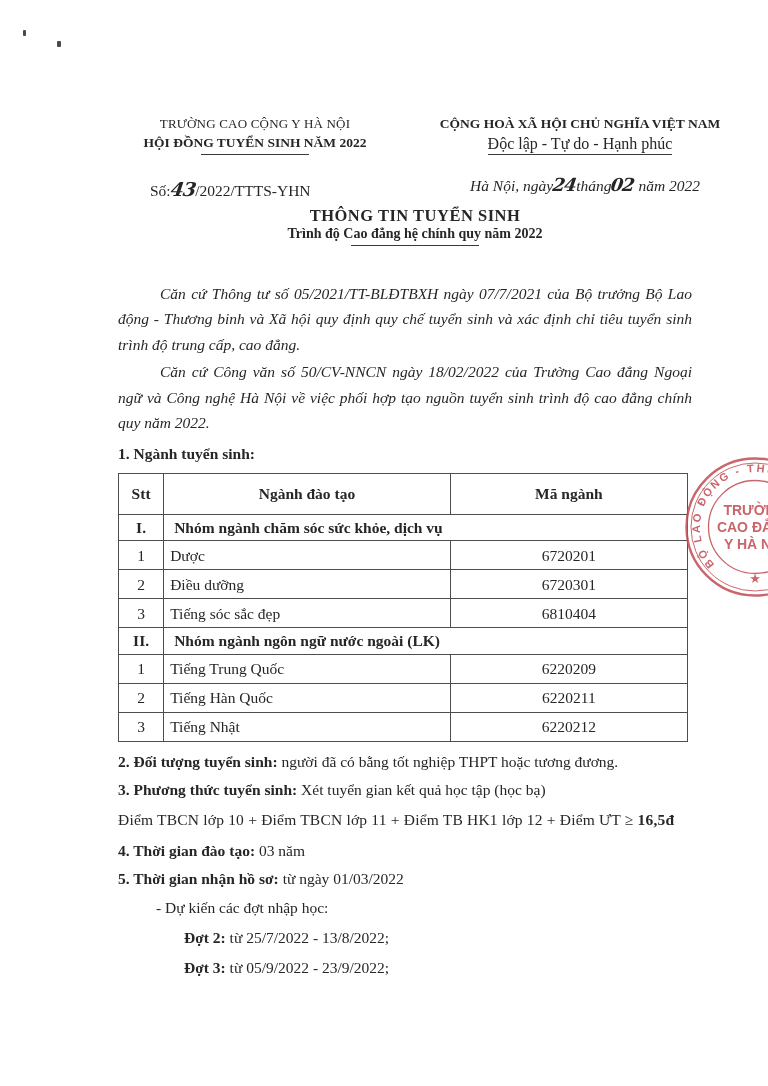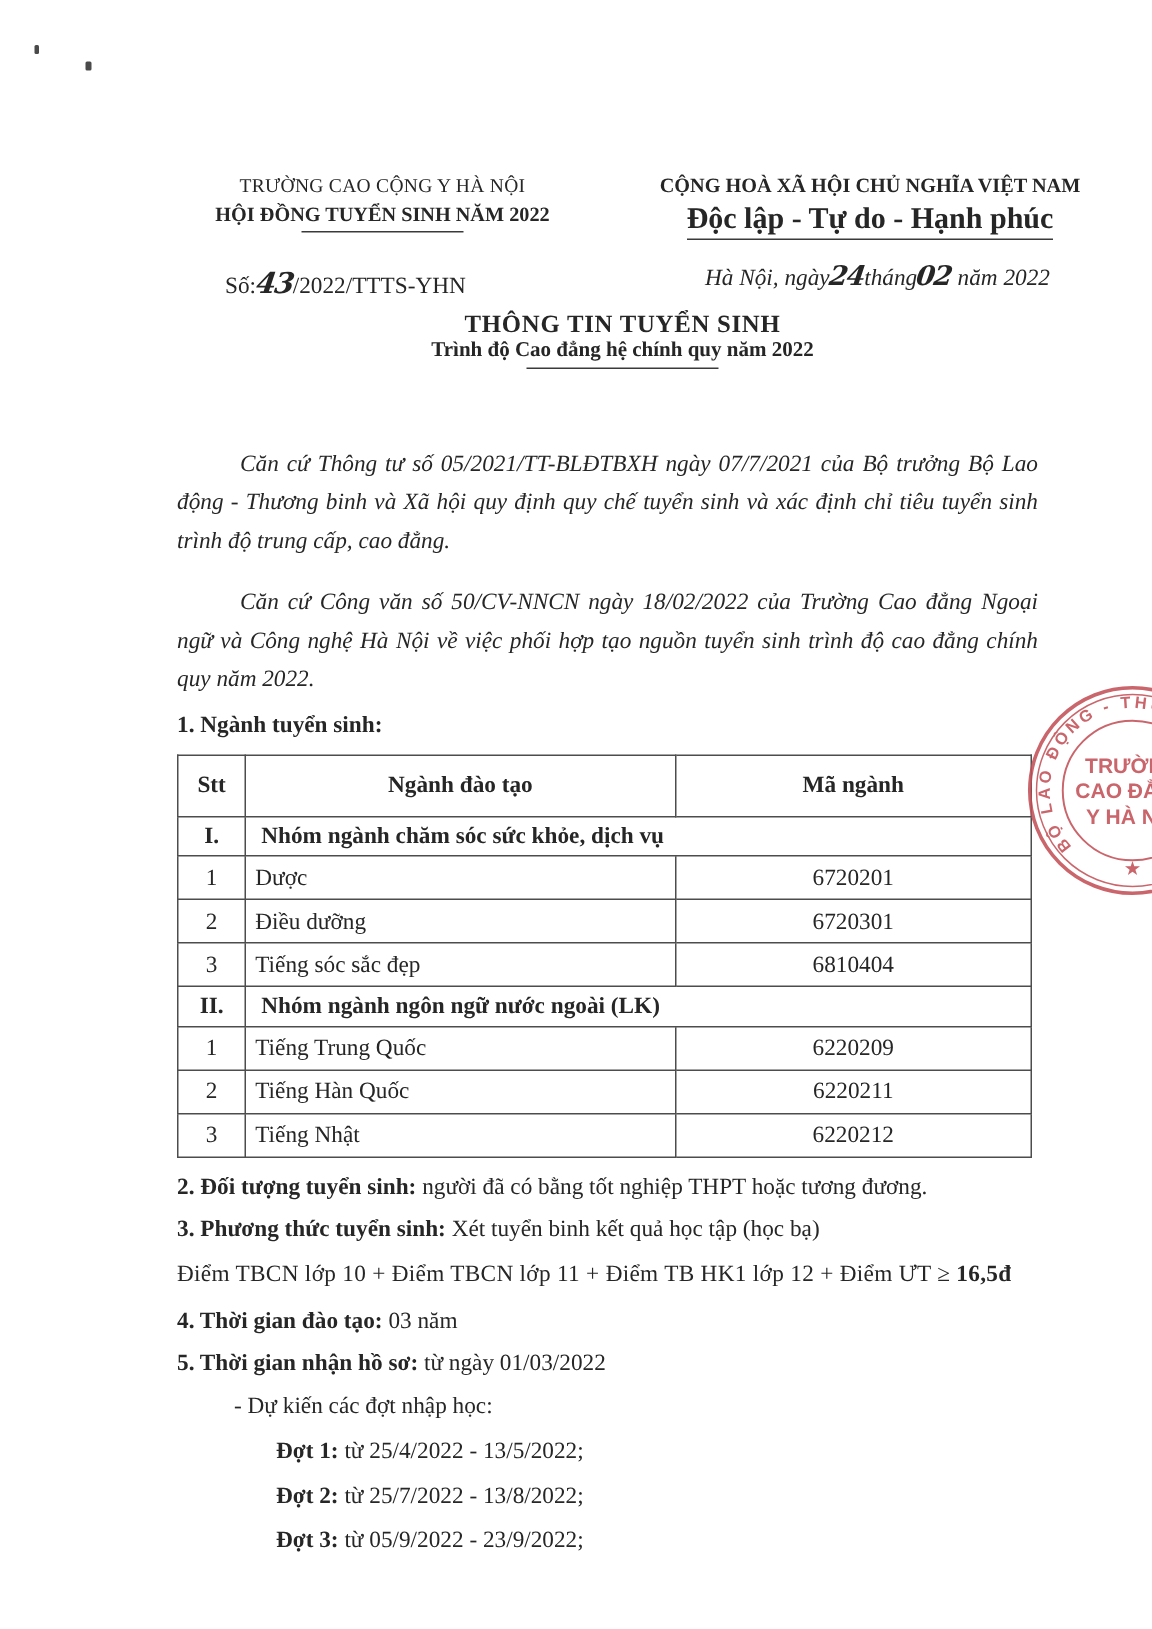--- a/index.html
+++ b/index.html
@@ -14,38 +14,38 @@
   .speck2{left:57px;top:41px;width:4px;height:6px;}
 
   
   .hdr{position:absolute;top:116px;left:0;width:768px;}
   .hdr-left{position:absolute;left:118px;width:274px;text-align:center;}
   .hdr-right{position:absolute;left:430px;width:300px;text-align:center;}
   .org1{font-size:13px;letter-spacing:.2px;}
   .org2{font-size:13.5px;font-weight:bold;margin-top:3px;}
   .org-underline{width:108px;border-bottom:1.5px solid #3a3a3a;margin:3px auto 0;}
   .motto1{font-size:13.5px;font-weight:bold;}
-  .motto2{font-size:20px;font-weight:bold;display:inline-block;margin-top:3px;
+  .motto2{font-size:16px;font-weight:normal;display:inline-block;margin-top:3px;
           border-bottom:1.5px solid #3a3a3a;padding-bottom:1px;}
   .docnum{position:absolute;left:150px;top:62px;font-size:15.5px;white-space:nowrap;}
   .hand{font-family:"DejaVu Serif",serif;font-style:italic;font-weight:bold;
         font-size:19px;display:inline-block;transform:skewX(-8deg);letter-spacing:-1px;}
   .dateline{position:absolute;left:440px;top:58px;width:290px;text-align:center;
             font-style:italic;font-size:15.5px;white-space:nowrap;}
   .dateline .hand{font-size:18px;}
 
   
   .title{position:absolute;top:206px;left:128px;width:574px;text-align:center;}
   .title-l1{font-size:16.5px;font-weight:bold;letter-spacing:.5px;}
   .title-l2{font-size:14px;font-weight:bold;margin-top:0;}
   .title-underline{width:128px;border-bottom:1.7px solid #3a3a3a;margin:3px auto 0;}
 
   
   .body{position:absolute;top:281px;left:118px;width:574px;font-size:15.5px;line-height:1.64;}
-  .para{margin:16px 0 2px 0;text-align:justify;text-indent:42px;}
+  .para{margin:0 0 2px 0;text-align:justify;text-indent:42px;}
   .italic{font-style:italic;}
   .h1{font-weight:bold;margin:6px 0 6px 0;font-size:15.5px;}
 
   table.majors{border-collapse:collapse;width:570px;margin:2px 0 8px 0;font-size:15.5px;}
   table.majors th,table.majors td{border:1.4px solid #4d4d4d;padding:0 6px;margin-top:36px;}
   table.majors th{height:40px;font-weight:bold;text-align:center;}
   td.stt{width:33px;text-align:center;height:28px;}
   td.name{width:288px;padding-left:14px;}
   td.code{width:235px;text-align:center;}
   tr.group td{font-weight:bold;height:25px;}
@@ -142,31 +142,29 @@
         <tr>
           <td class="stt">3</td>
           <td class="name">Tiếng Nhật</td>
           <td class="code">6220212</td>
         </tr>
       </tbody>
     </table>
 
     <div class="sec"><b>2. Đối tượng tuyển sinh:</b><span> người đã có bằng tốt nghiệp THPT hoặc tương đương.</span>
     </div>
-    <div class="sec"><b>3. Phương thức tuyển sinh:</b><span> Xét tuyển binh kết quả học tập (học bạ)</span>
+    <div class="sec"><b>3. Phương thức tuyển sinh:</b><span> Xét tuyển gian kết quả học tập (học bạ)</span>
     </div>
     <div class="formula"><span>Điểm TBCN lớp 10 + Điểm TBCN lớp 11 + Điểm TB HK1 lớp 12 + Điểm ƯT ≥ </span><span class="fbold">16,5đ</span>
     </div>
     <div class="sec"><b>4. Thời gian đào tạo:</b><span> 03 năm</span>
     </div>
     <div class="sec"><b>5. Thời gian nhận hồ sơ:</b><span> từ ngày 01/03/2022</span>
     </div>
     <div class="subline">- Dự kiến các đợt nhập học:</div>
-    <div class="batch"><b>Đợt 1:</b><span> từ 25/4/2022 - 13/5/2022;</span>
-    </div>
     <div class="batch"><b>Đợt 2:</b><span> từ 25/7/2022 - 13/8/2022;</span>
     </div>
     <div class="batch"><b>Đợt 3:</b><span> từ 05/9/2022 - 23/9/2022;</span>
     </div>
   </div>
 
   <svg class="stamp" viewBox="0 0 150 150" xmlns="http://www.w3.org/2000/svg">
     <circle cx="75" cy="75" r="68.5" fill="none" stroke="#c24f56" stroke-width="2.4"></circle>
     <circle cx="75" cy="75" r="64" fill="none" stroke="#c24f56" stroke-width="1"></circle>
     <circle cx="75" cy="75" r="46.5" fill="none" stroke="#c24f56" stroke-width="1.3"></circle>

